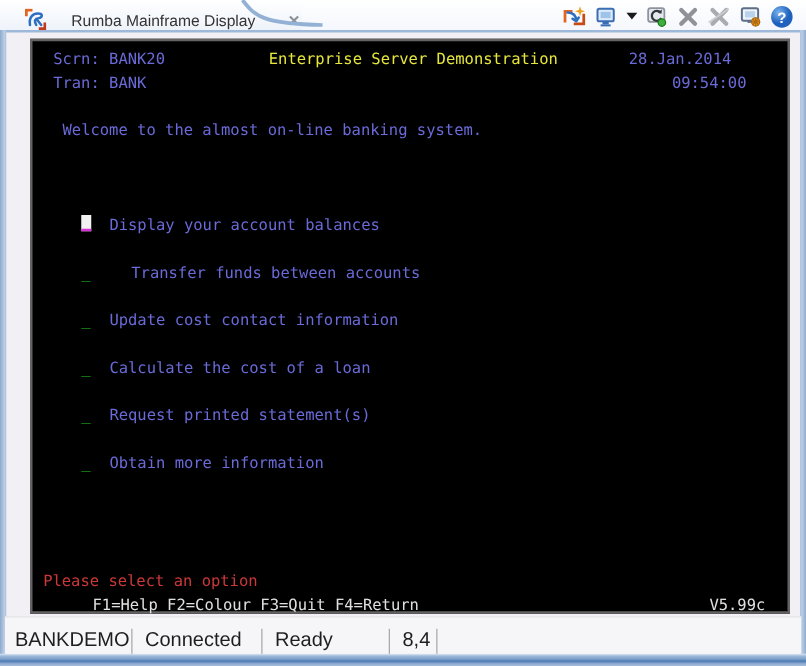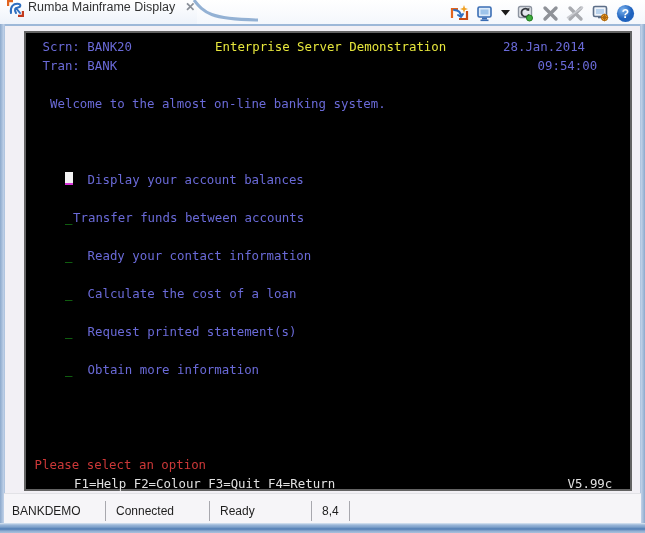--- a/index.html
+++ b/index.html
@@ -3,22 +3,22 @@
 <meta charset="utf-8">
 <style>
   * { margin:0; padding:0; box-sizing:border-box; }
   html,body { width:645px; height:533px; overflow:hidden; }
   body { font-family:"Liberation Sans", sans-serif; }
   .window { position:relative; width:645px; height:533px; background:#f2f0f5; overflow:hidden; }
 
   
   .titlebar { position:absolute; left:0; top:0; width:645px; height:26px;
     background:linear-gradient(#ffffff,#f4f7fc); border-bottom:2px solid #9db8d8; }
-  .tab { position:absolute; left:0; top:0; height:24px; display:flex; align-items:flex-start;
-    padding-left:7px; gap:4px; background:linear-gradient(#ffffff,#eef3fa); }
+  .tab { position:absolute; left:0; top:0; height:24px; display:flex; align-items:flex-end;
+    padding-left:20px; gap:20px; background:linear-gradient(#ffffff,#eef3fa); }
   .tab-title { font-size:12.5px; color:#333; white-space:nowrap; padding-right:4px; }
   .tab-close { width:14px; height:14px; display:flex; align-items:center; justify-content:center;
     color:#8a8f98; font-size:12px; font-weight:bold; cursor:default; }
   .swoosh { position:absolute; left:190px; top:0; }
 
   
   .toolbar { position:absolute; right:10px; top:2px; height:22px; display:flex; align-items:center; gap:6px; }
   .tbtn { width:19px; height:19px; display:flex; align-items:center; justify-content:center; }
   .dd-arrow { width:10px; height:19px; display:flex; align-items:center; justify-content:center; }
 
@@ -40,22 +40,22 @@
   .c-blue   { color:#6a6ad8; }
   .c-yellow { color:#e6e63c; }
   .c-green  { color:#1db21d; }
   .c-red    { color:#cc3838; }
   .c-white  { color:#e0e0e0; }
   .cursor { position:absolute; top:0px; width:8px; height:13px; background:#f2f2f2;
     border-bottom:2px solid #d633d6; }
 
   
   .statusbar { position:absolute; left:4px; right:4px; bottom:10px; height:30px;
-    background:#f6f5f8; border-top:1px solid #e2e2e6; display:flex; align-items:center;
-    font-size:12px; color:#1e1e1e; }
+    background:#f6f5f8; border-top:1px solid #e2e2e6; display:flex; align-items:flex-end;
+    font-size:16px; color:#1e1e1e; }
   .sb-item { display:flex; align-items:center; padding-left:10px; border-right:1px solid #a8a8ae;
     height:20px; margin-top:5px; white-space:nowrap; overflow:hidden; }
   .sb-item:first-child { padding-left:8px; }
 
   svg { display:block; }
 </style>
 </head>
 <body>
 
 <div class="window">
@@ -146,22 +146,22 @@
   <div class="edge-left"></div>
   <div class="edge-right"></div>
   <div class="edge-bottom"></div>
 
   <div class="terminal">
     <div class="tscreen" id="tscreen">
         <div class="trow" style="top: 6px; left: 9px; right: 0px; text-align: center;"><span class="tseg c-blue" style="left: 7.5px;">Scrn: BANK20</span><span class="tseg c-yellow" style="left: 180px;">Enterprise Server Demonstration</span><span class="tseg c-blue" style="left: 468px;">28.Jan.2014</span></div>
         <div class="trow" style="top: 25px; left: 9px; right: 0px;"><span class="tseg c-blue" style="left: 7.5px;">Tran: BANK</span><span class="tseg c-blue" style="left: 502.5px;">09:54:00</span></div>
         <div class="trow" style="top: 63px; left: 9px; right: 0px;"><span class="tseg c-blue" style="left: 15px;">Welcome to the almost on-line banking system.</span></div>
         <div class="trow" style="top: 139px; left: 9px; right: 0px;"><div class="cursor" style="left: 30px;"></div><span class="tseg c-blue" style="left: 52.5px;">Display your account balances</span></div>
-        <div class="trow" style="top: 177px; left: 9px; right: 0px;"><span class="tseg c-green" style="left: 30px;">_</span><span class="tseg c-blue" style="left: 38px;">Transfer funds between accounts</span></div>
-        <div class="trow" style="top: 215px; left: 9px; right: 0px;"><span class="tseg c-green" style="left: 30px;">_</span><span class="tseg c-blue" style="left: 52.5px;">Ready your contact information</span></div>
+        <div class="trow" style="top: 177px; left: 9px; right: 0px;"><span class="tseg c-green" style="left: 30px;">_</span><span class="tseg c-blue" style="left: 70px;">Transfer funds between accounts</span></div>
+        <div class="trow" style="top: 215px; left: 9px; right: 0px;"><span class="tseg c-green" style="left: 30px;">_</span><span class="tseg c-blue" style="left: 52.5px;">Update cost contact information</span></div>
         <div class="trow" style="top: 253px; left: 9px; right: 0px;"><span class="tseg c-green" style="left: 30px;">_</span><span class="tseg c-blue" style="left: 52.5px;">Calculate the cost of a loan</span></div>
         <div class="trow" style="top: 291px; left: 9px; right: 0px;"><span class="tseg c-green" style="left: 30px;">_</span><span class="tseg c-blue" style="left: 52.5px;">Request printed statement(s)</span></div>
         <div class="trow" style="top: 329px; left: 9px; right: 0px;"><span class="tseg c-green" style="left: 30px;">_</span><span class="tseg c-blue" style="left: 52.5px;">Obtain more information</span></div>
         <div class="trow" style="top: 424px; left: 1px; right: 0px; text-align: center;"><span class="tseg c-red" style="left: 7.5px;">Please select an option</span></div>
         <div class="trow" style="top: 443px; left: 9px; right: 0px;"><span class="tseg c-white" style="left: 15px; margin-left: 24px;">F1=Help F2=Colour F3=Quit F4=Return</span><span class="tseg c-white" style="left: 532.5px;">V5.99c</span></div>
       </div>
   </div>
 
   <div class="statusbar" id="statusbar">
       <div class="sb-item" style="width: 102px;">BANKDEMO</div>

